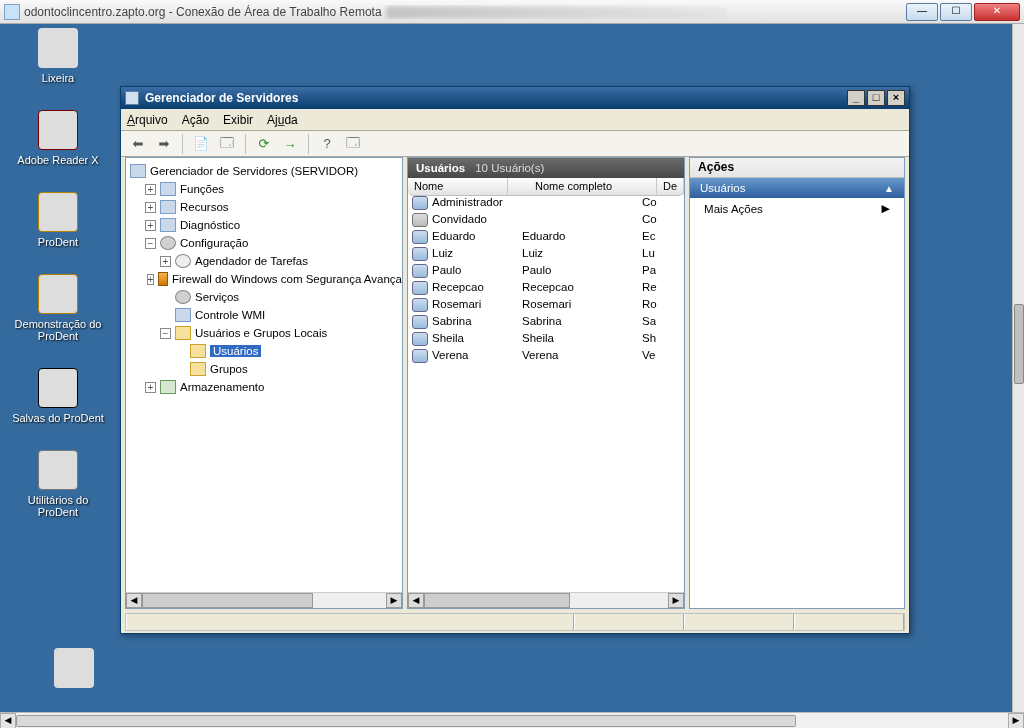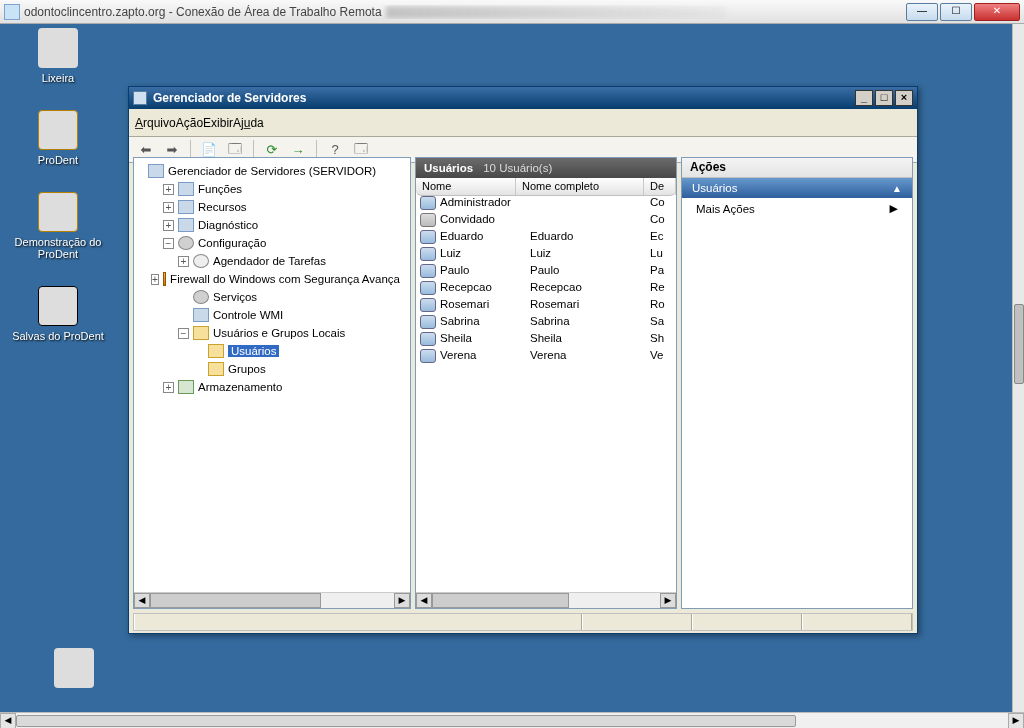--- a/index.html
+++ b/index.html
@@ -23,41 +23,41 @@
 
 
 .outer-vscroll { position: absolute; top: 24px; right: 0; width: 12px; bottom: 16px; background: #e9e9e9; border-left: 1px solid #bbb; }
 .outer-vscroll .thumb { position: absolute; top: 280px; width: 10px; left:1px; height: 80px; background: #c0c0c0; border: 1px solid #888; border-radius: 2px; }
 .outer-hscroll { position: absolute; left: 0; right: 0; bottom: 0; height: 16px; background: #f0f0f0; border-top: 1px solid #bbb; }
 .outer-hscroll .thumb { position: absolute; left: 16px; width: 780px; height: 12px; top:2px; background: #d9d9d9; border: 1px solid #999; border-radius: 2px; }
 .outer-hscroll .arrow { position:absolute; top:0; width:16px; height:16px; background:#e5e5e5; border:1px solid #aaa; line-height:12px; text-align:center; font-size:9px;}
 .outer-hscroll .arrow.left{left:0;} .outer-hscroll .arrow.right{right:0;}
 
 
-.sm-window { position: absolute; left: 128px; top: 62px; width: 790px; height: 548px; background: #ece9d8; border: 1px solid #083d6e; box-shadow: 2px 2px 6px rgba(0,0,0,0.4); }
+.sm-window { position: absolute; left: 120px; top: 62px; width: 790px; height: 548px; background: #ece9d8; border: 1px solid #083d6e; box-shadow: 2px 2px 6px rgba(0,0,0,0.4); }
 .sm-title { height: 22px; background: linear-gradient(to bottom,#3a6ea5,#083d6e); color: #fff; display: flex; align-items: center; font-size: 12px; font-weight: bold; padding: 0 4px; }
 .sm-title .tic { width:14px; height:14px; background:#d0e0f0; margin-right:6px; border:1px solid #5a7ca0;}
 .sm-title .spacer { flex:1; }
 .sm-title .btn3 { width:18px; height:16px; background:#d4d0c8; border:1px solid #333; margin-left:2px; color:#000; font-size:11px; text-align:center; line-height:12px;}
-.sm-menu { height: 28px; background: #ece9d8; display: flex; align-items: center; padding: 2px 6px; gap: 0; font-size: 12px; border-bottom: 1px solid #aca899; }
+.sm-menu { height: 22px; background: #ece9d8; display: flex; align-items: center; padding: 2px 6px; gap: 14px; font-size: 12px; border-bottom: 1px solid #aca899; }
 .sm-menu span { cursor: default; }
 .sm-menu .ul { text-decoration: underline; text-decoration-color: #333; }
 .sm-toolbar { height: 26px; background: #f4f3ee; display: flex; align-items: center; padding: 0 6px; gap: 4px; border-bottom: 1px solid #aca899; }
 .sm-toolbar .tbtn { width: 22px; height: 22px; border: 1px solid transparent; background: transparent; display:flex; align-items:center; justify-content:center; font-size:13px; color:#555;}
 .sm-toolbar .div { width:1px; height:20px; background:#c0c0c0; margin:0 3px;}
 
 
 .sm-body { position: absolute; top: 70px; left: 4px; right: 4px; bottom: 24px; display: flex; gap: 4px; }
 .pane { background: #fff; border: 1px solid #7f9db9; display: flex; flex-direction: column; }
 .pane-tree { width: 278px; }
 .pane-list { flex: 1; }
 .pane-actions { width: 232px; }
 
 
-.tree { flex:1; overflow: hidden; font-size: 11.5px; padding: 4px 10px; }
+.tree { flex:1; overflow: hidden; font-size: 11.5px; padding: 4px 0; }
 .tree-row { display:flex; align-items:center; height:18px; padding-left:4px; white-space:nowrap; }
 .tree-row .tg { width:11px; height:11px; border:1px solid #888; text-align:center; line-height:9px; font-size:10px; margin-right:4px; color:#555;}
 .tree-row .sp { width:15px;}
 .tree-row .ic { width:16px; height:14px; margin-right:4px; display:inline-block;}
 .tree-row.selected { }
 .tree-row.selected .lbl { background:#316ac5; color:#fff; padding:0 3px;}
 .tree-hscroll { height:16px; background:#ece9d8; border-top:1px solid #ccc; display:flex;}
 .tree-hscroll .ar{width:16px;background:#ddd;border:1px solid #999;text-align:center;font-size:9px;line-height:12px;}
 .tree-hscroll .track{flex:1;background:#efefef;position:relative;}
 .tree-hscroll .th{position:absolute;left:0;width:70%;height:100%;background:#cdcdcd;border:1px solid #999;}
@@ -120,30 +120,38 @@
 </div>
 
 <div class="desktop">
 
   <div class="desk-icons" id="desk-icons">
       <div class="desk-icon">
         <div class="ic ic-bin"></div>
         <div>Lixeira</div>
       </div>
       <div class="desk-icon">
+        <div class="ic ic-acro"></div>
+        <div>Adobe Reader X</div>
+      </div>
+      <div class="desk-icon">
         <div class="ic ic-pd"></div>
         <div>ProDent</div>
       </div>
       <div class="desk-icon">
         <div class="ic ic-pd"></div>
         <div>Demonstração do ProDent</div>
       </div>
       <div class="desk-icon">
         <div class="ic ic-floppy"></div>
         <div>Salvas do ProDent</div>
+      </div>
+      <div class="desk-icon">
+        <div class="ic ic-wrench"></div>
+        <div>Utilitários do ProDent</div>
       </div>
     </div>
 
   <div style="position:absolute;left:24px;bottom:-6px;" class="desk-icon">
     <div class="ic ic-globe"></div>
   </div>
 
   <div class="sm-window">
     <div class="sm-title">
       <div class="tic"></div>
@@ -274,21 +282,21 @@
           </div>
       </div>
 
       <div class="pane pane-list">
         <div class="list-hdr">
           <span>Usuários</span>
           <span class="cnt">10 Usuário(s)</span>
         </div>
         <div class="list-cols">
           <div class="col" style="width:100px;">Nome</div>
-          <div class="col" style="width:128px;">Nome completo</div>
+          <div class="col" style="width:128px;margin-left:21px;">Nome completo</div>
           <div class="col" style="flex:1;">De</div>
         </div>
         <div class="list-rows" id="list-rows">
             <div class="lrow">
               <span class="uic ic-user"></span>
               <span class="c1">Administrador</span>
               <span class="c2"></span>
               <span class="c3">Co</span>
             </div>
             <div class="lrow">

